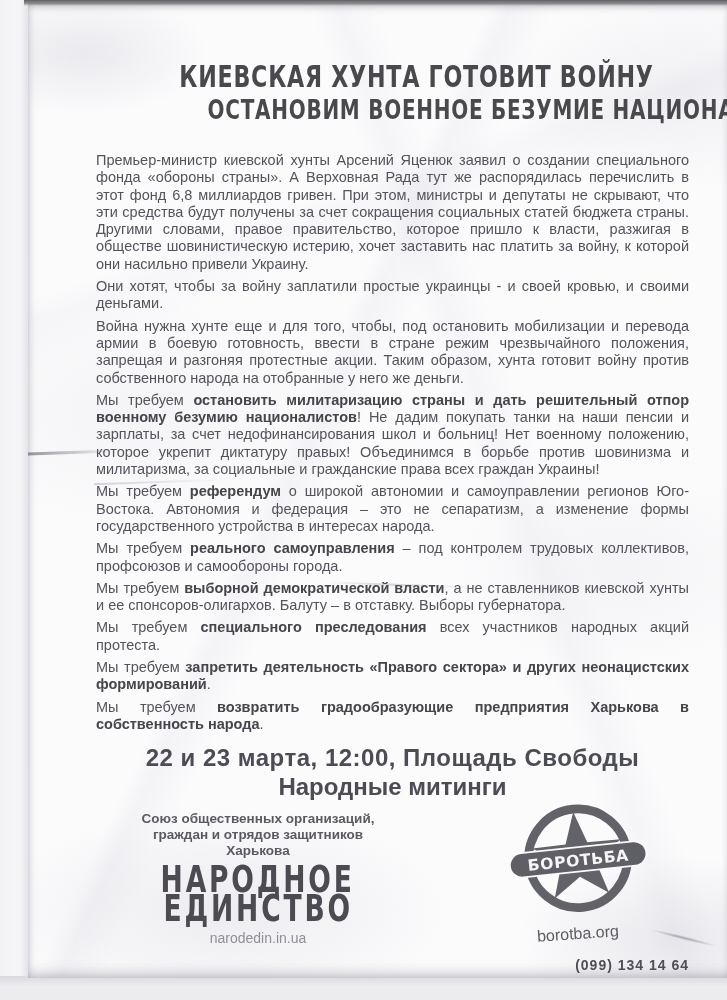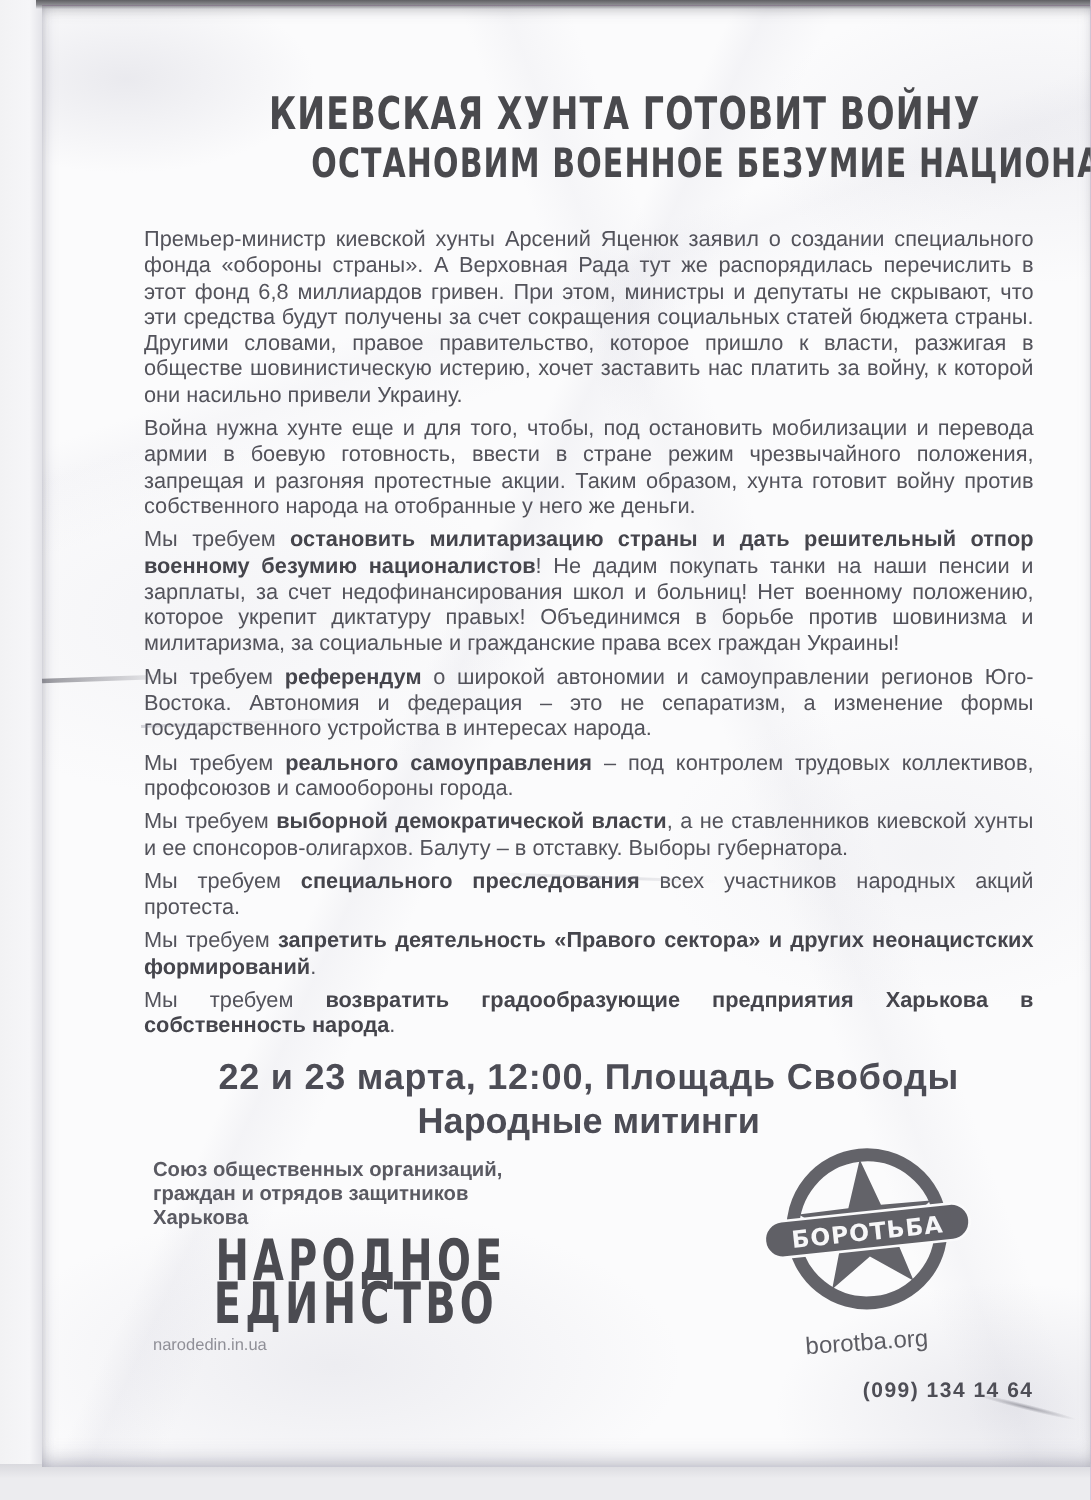--- a/index.html
+++ b/index.html
@@ -74,25 +74,25 @@
   .copy p{margin:0 0 5px 0;}
   .copy strong{color:#45454c;font-weight:bold;}
 
   
   .rally{margin:10px 0 0 0;text-align:center;color:#4c4c55;font-weight:bold;}
   .rally .l1{font-size:24px;line-height:29px;letter-spacing:.5px;}
   .rally .l2{font-size:24px;line-height:29px;}
 
   
   .foot{position:relative;height:172px;margin-top:10px;}
-  .org-block{position:absolute;left:6px;top:0;width:312px;text-align:left;}
+  .org-block{position:absolute;left:6px;top:0;width:312px;text-align:center;}
   .org-desc{font-size:13.5px;line-height:16px;font-weight:bold;color:#5a5a62;}
   .org-name{margin-top:6px;color:#4b4b51;font-family:"DejaVu Sans",sans-serif;font-weight:bold;font-size:38px;line-height:29px;}
   .org-name .squeeze{display:inline-block;transform:scaleX(.70);transform-origin:center;letter-spacing:4px;white-space:nowrap;}
-  .org-site{margin-top:7px;font-size:11px;color:#8f8f97;}
+  .org-site{margin-top:7px;font-size:14px;color:#8f8f97;}
   .logo-block{position:absolute;left:402px;top:-12px;width:160px;text-align:center;}
   .logo-site{font-size:16px;color:#5c5c63;transform:rotate(-4deg);display:inline-block;margin-top:-4px;}
   .phone{position:absolute;left:70px;right:0;top:146px;text-align:right;
     font-size:14px;font-weight:bold;color:#4e4e56;letter-spacing:1px;}
 </style>
 </head>
 <body>
 
 <div class="scan">
   <div class="left-strip"></div>
@@ -102,20 +102,21 @@
     <div class="crease crease-1"></div>
     <div class="crease crease-2"></div>
     <div class="crease crease-3"></div>
     <div class="crease crease-4"></div>
 
     <h1 class="headline headline-1"><span class="squeeze">КИЕВСКАЯ ХУНТА ГОТОВИТ ВОЙНУ</span></h1>
     <h2 class="headline headline-2"><span class="squeeze">ОСТАНОВИМ ВОЕННОЕ БЕЗУМИЕ НАЦИОНАЛИСТОВ!</span></h2>
 
     <div class="copy">
       <p>Премьер-министр киевской хунты Арсений Яценюк заявил о создании специального фонда «обороны страны». А Верховная Рада тут же распорядилась перечислить в этот фонд 6,8 миллиардов гривен. При этом, министры и депутаты не скрывают, что эти средства будут получены за счет сокращения социальных статей бюджета страны. Другими словами, правое правительство, которое пришло к власти, разжигая в обществе шовинистическую истерию, хочет заставить нас платить за войну, к которой они насильно привели Украину.</p>
+      <p>Они хотят, чтобы за войну заплатили простые украинцы - и своей кровью, и своими деньгами.</p>
       <p>Война нужна хунте еще и для того, чтобы, под остановить мобилизации и перевода армии в боевую готовность, ввести в стране режим чрезвычайного положения, запрещая и разгоняя протестные акции. Таким образом, хунта готовит войну против собственного народа на отобранные у него же деньги.</p>
       <p><span>Мы требуем </span><strong>остановить милитаризацию страны и дать решительный отпор военному безумию националистов</strong><span>! Не дадим покупать танки на наши пенсии и зарплаты, за счет недофинансирования школ и больниц! Нет военному положению, которое укрепит диктатуру правых! Объединимся в борьбе против шовинизма и милитаризма, за социальные и гражданские права всех граждан Украины!</span></p>
       <p><span>Мы требуем </span><strong>референдум</strong><span> о широкой автономии и самоуправлении регионов Юго-Востока. Автономия и федерация – это не сепаратизм, а изменение формы государственного устройства в интересах народа.</span></p>
       <p><span>Мы требуем </span><strong>реального самоуправления</strong><span> – под контролем трудовых коллективов, профсоюзов и самообороны города.</span></p>
       <p><span>Мы требуем </span><strong>выборной демократической власти</strong><span>, а не ставленников киевской хунты и ее спонсоров-олигархов. Балуту – в отставку. Выборы губернатора.</span></p>
       <p><span>Мы требуем </span><strong>специального преследования</strong><span> всех участников народных акций протеста.</span></p>
       <p><span>Мы требуем </span><strong>запретить деятельность «Правого сектора» и других неонацистских формирований</strong><span>.</span></p>
       <p><span>Мы требуем </span><strong>возвратить градообразующие предприятия Харькова в собственность народа</strong><span>.</span></p>
     </div>
 

